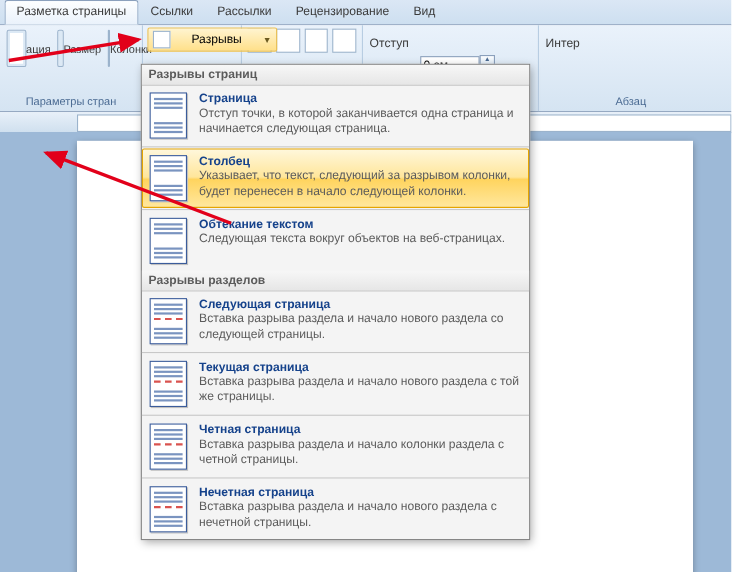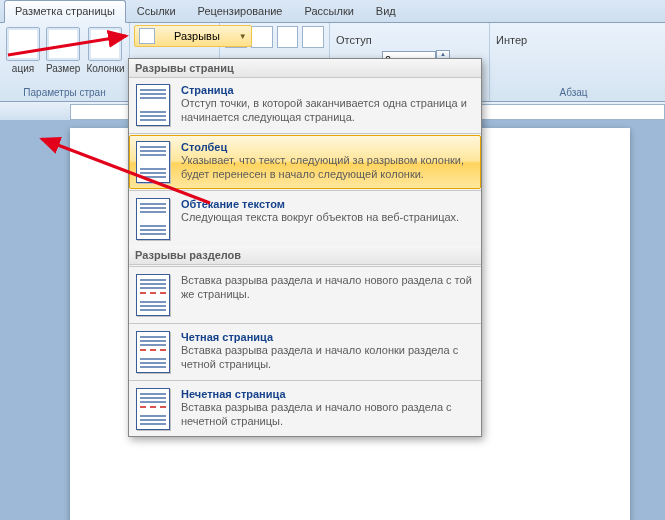--- a/index.html
+++ b/index.html
@@ -3,21 +3,21 @@
 <meta charset="utf-8">
 <style>
 html,body{margin:0;padding:0;font-family:"Segoe UI",Tahoma,sans-serif;font-size:11px;background:#fff;width:665px;height:520px;overflow:hidden;position:relative}
 .tabs{display:flex;background:linear-gradient(#dbe7f5,#cddff0);border-bottom:1px solid #8ba0bc;height:22px;padding-left:4px}
 .tab{padding:4px 10px 2px;color:#3b3b3b;border:1px solid transparent;border-bottom:none;cursor:pointer}
 .tab.active{background:linear-gradient(#fdfeff,#eaf2fb);border:1px solid #8ba0bc;border-bottom:1px solid #eaf2fb;border-radius:3px 3px 0 0;margin-bottom:-1px}
 .ribbon{background:linear-gradient(#eaf2fb,#d5e4f2);height:78px;border-bottom:1px solid #8ba0bc;display:flex;position:relative}
 .group{border-right:1px solid #b8cde2;padding:2px 4px;display:flex;flex-direction:column;height:100%;box-sizing:border-box}
 .group-body{display:flex;flex:1;gap:2px;align-items:flex-start}
 .group-label{font-size:10px;color:#4a6a92;text-align:center;padding:1px 0;white-space:nowrap}
-.big-btn{display:flex;flex-direction:column;align-items:center;width:40px;padding:2px;cursor:pointer;border-radius:2px}
+.big-btn{display:flex;flex-direction:row;align-items:center;width:40px;padding:2px;cursor:pointer;border-radius:2px}
 .big-icon{width:32px;height:32px;background:#fff;border:1px solid #9bb3cc;border-radius:2px;box-shadow:inset 0 0 0 2px #dce9f5}
 .big-lbl{font-size:10px;color:#3b3b3b;text-align:center;margin-top:2px;line-height:1.1}
 .small-row{display:flex;align-items:flex-end;gap:4px;padding:1px 2px;height:20px}
 .small-lbl{font-size:11px;color:#3b3b3b;min-width:42px}
 .spinner{display:flex;align-items:center}
 .spinner input{width:48px;height:16px;border:1px solid #8ba0bc;font-size:11px;padding:0 2px;background:#fff}
 .spin-btns{display:flex;flex-direction:column}
 .spin-btns span{width:12px;height:8px;border:1px solid #8ba0bc;background:linear-gradient(#fdfeff,#dce9f5);font-size:6px;line-height:6px;text-align:center;color:#4a6a92;cursor:pointer}
 .breaks-btn{display:flex;align-items:center;gap:19px;padding:1px 4px;border:1px solid #f0c24e;background:linear-gradient(#fff4d0,#ffe08a);border-radius:2px;cursor:pointer;height:18px;position:relative}
 .breaks-btn .ic{width:14px;height:14px;background:#fff;border:1px solid #9bb3cc}
@@ -41,22 +41,22 @@
 .arrow svg{display:block}
 .stub-icon{width:20px;height:20px;background:#fff;border:1px solid #9bb3cc;margin:1px}
 .vg{display:flex;flex-direction:column}
 </style>
 </head>
 <body>
 
 <div class="tabs">
   <div class="tab active">Разметка страницы</div>
   <div class="tab">Ссылки</div>
+  <div class="tab">Рассылки</div>
   <div class="tab">Рецензирование</div>
-  <div class="tab">Рассылки</div>
   <div class="tab">Вид</div>
 </div>
 
 <div class="ribbon">
   <div class="group" style="width:130px">
     <div class="group-body">
       <div class="big-btn">
         <div class="big-icon"></div>
         <div class="big-lbl">ация</div>
       </div>
@@ -159,24 +159,32 @@
   <div class="g-item">
     <div class="g-icon"></div>
     <div class="g-text">
       <div class="g-title">Обтекание текстом</div>
       <div class="g-desc">Следующая текста вокруг объектов на веб-страницах.</div>
     </div>
   </div>
 
   <div class="g-header">Разрывы разделов</div>
 
-  <div class="sep"></div>
-  <div class="g-item">
-    <div class="g-icon sec"></div>
-    <div class="g-text">
+  <div class="g-item">
+    <div class="g-icon sec"></div>
+    <div class="g-text">
+      <div class="g-title">Следующая страница</div>
+      <div class="g-desc">Вставка разрыва раздела и начало нового раздела со следующей страницы.</div>
+    </div>
+  </div>
+  <div class="sep"></div>
+  <div class="g-item">
+    <div class="g-icon sec"></div>
+    <div class="g-text">
+      <div class="g-title">Текущая страница</div>
       <div class="g-desc">Вставка разрыва раздела и начало нового раздела с той же страницы.</div>
     </div>
   </div>
   <div class="sep"></div>
   <div class="g-item">
     <div class="g-icon sec"></div>
     <div class="g-text">
       <div class="g-title">Четная страница</div>
       <div class="g-desc">Вставка разрыва раздела и начало колонки раздела с четной страницы.</div>
     </div>

